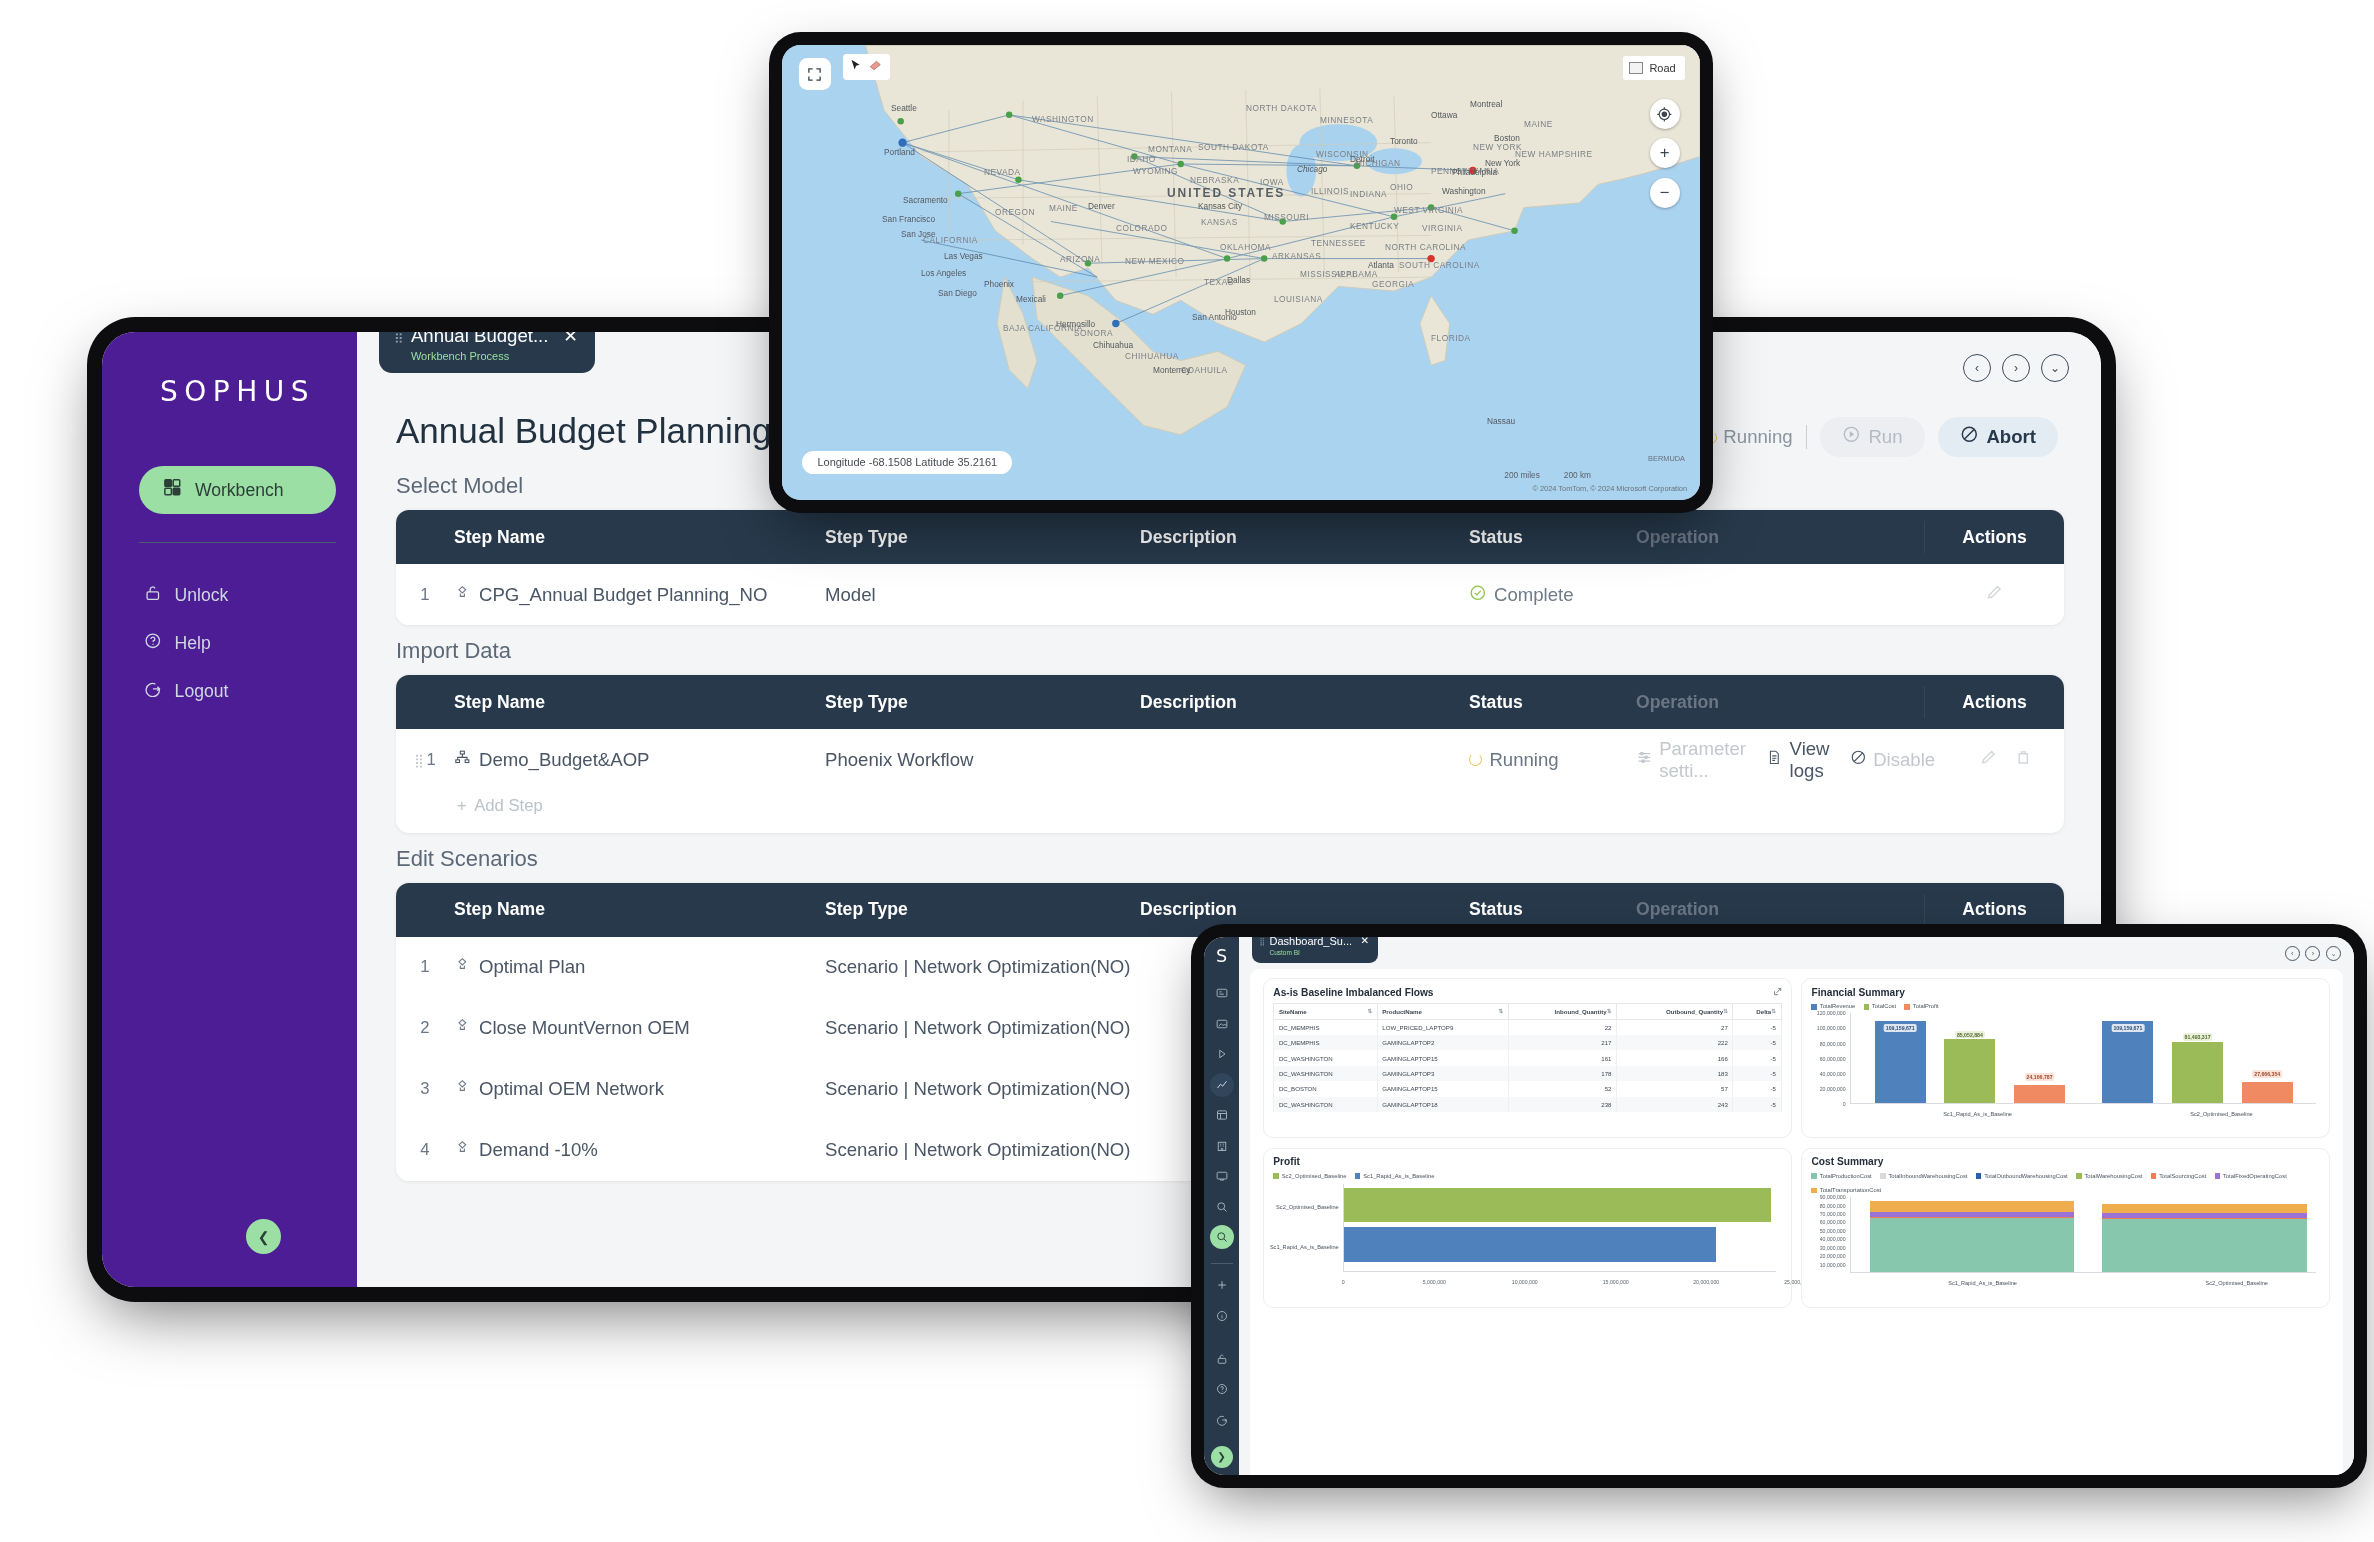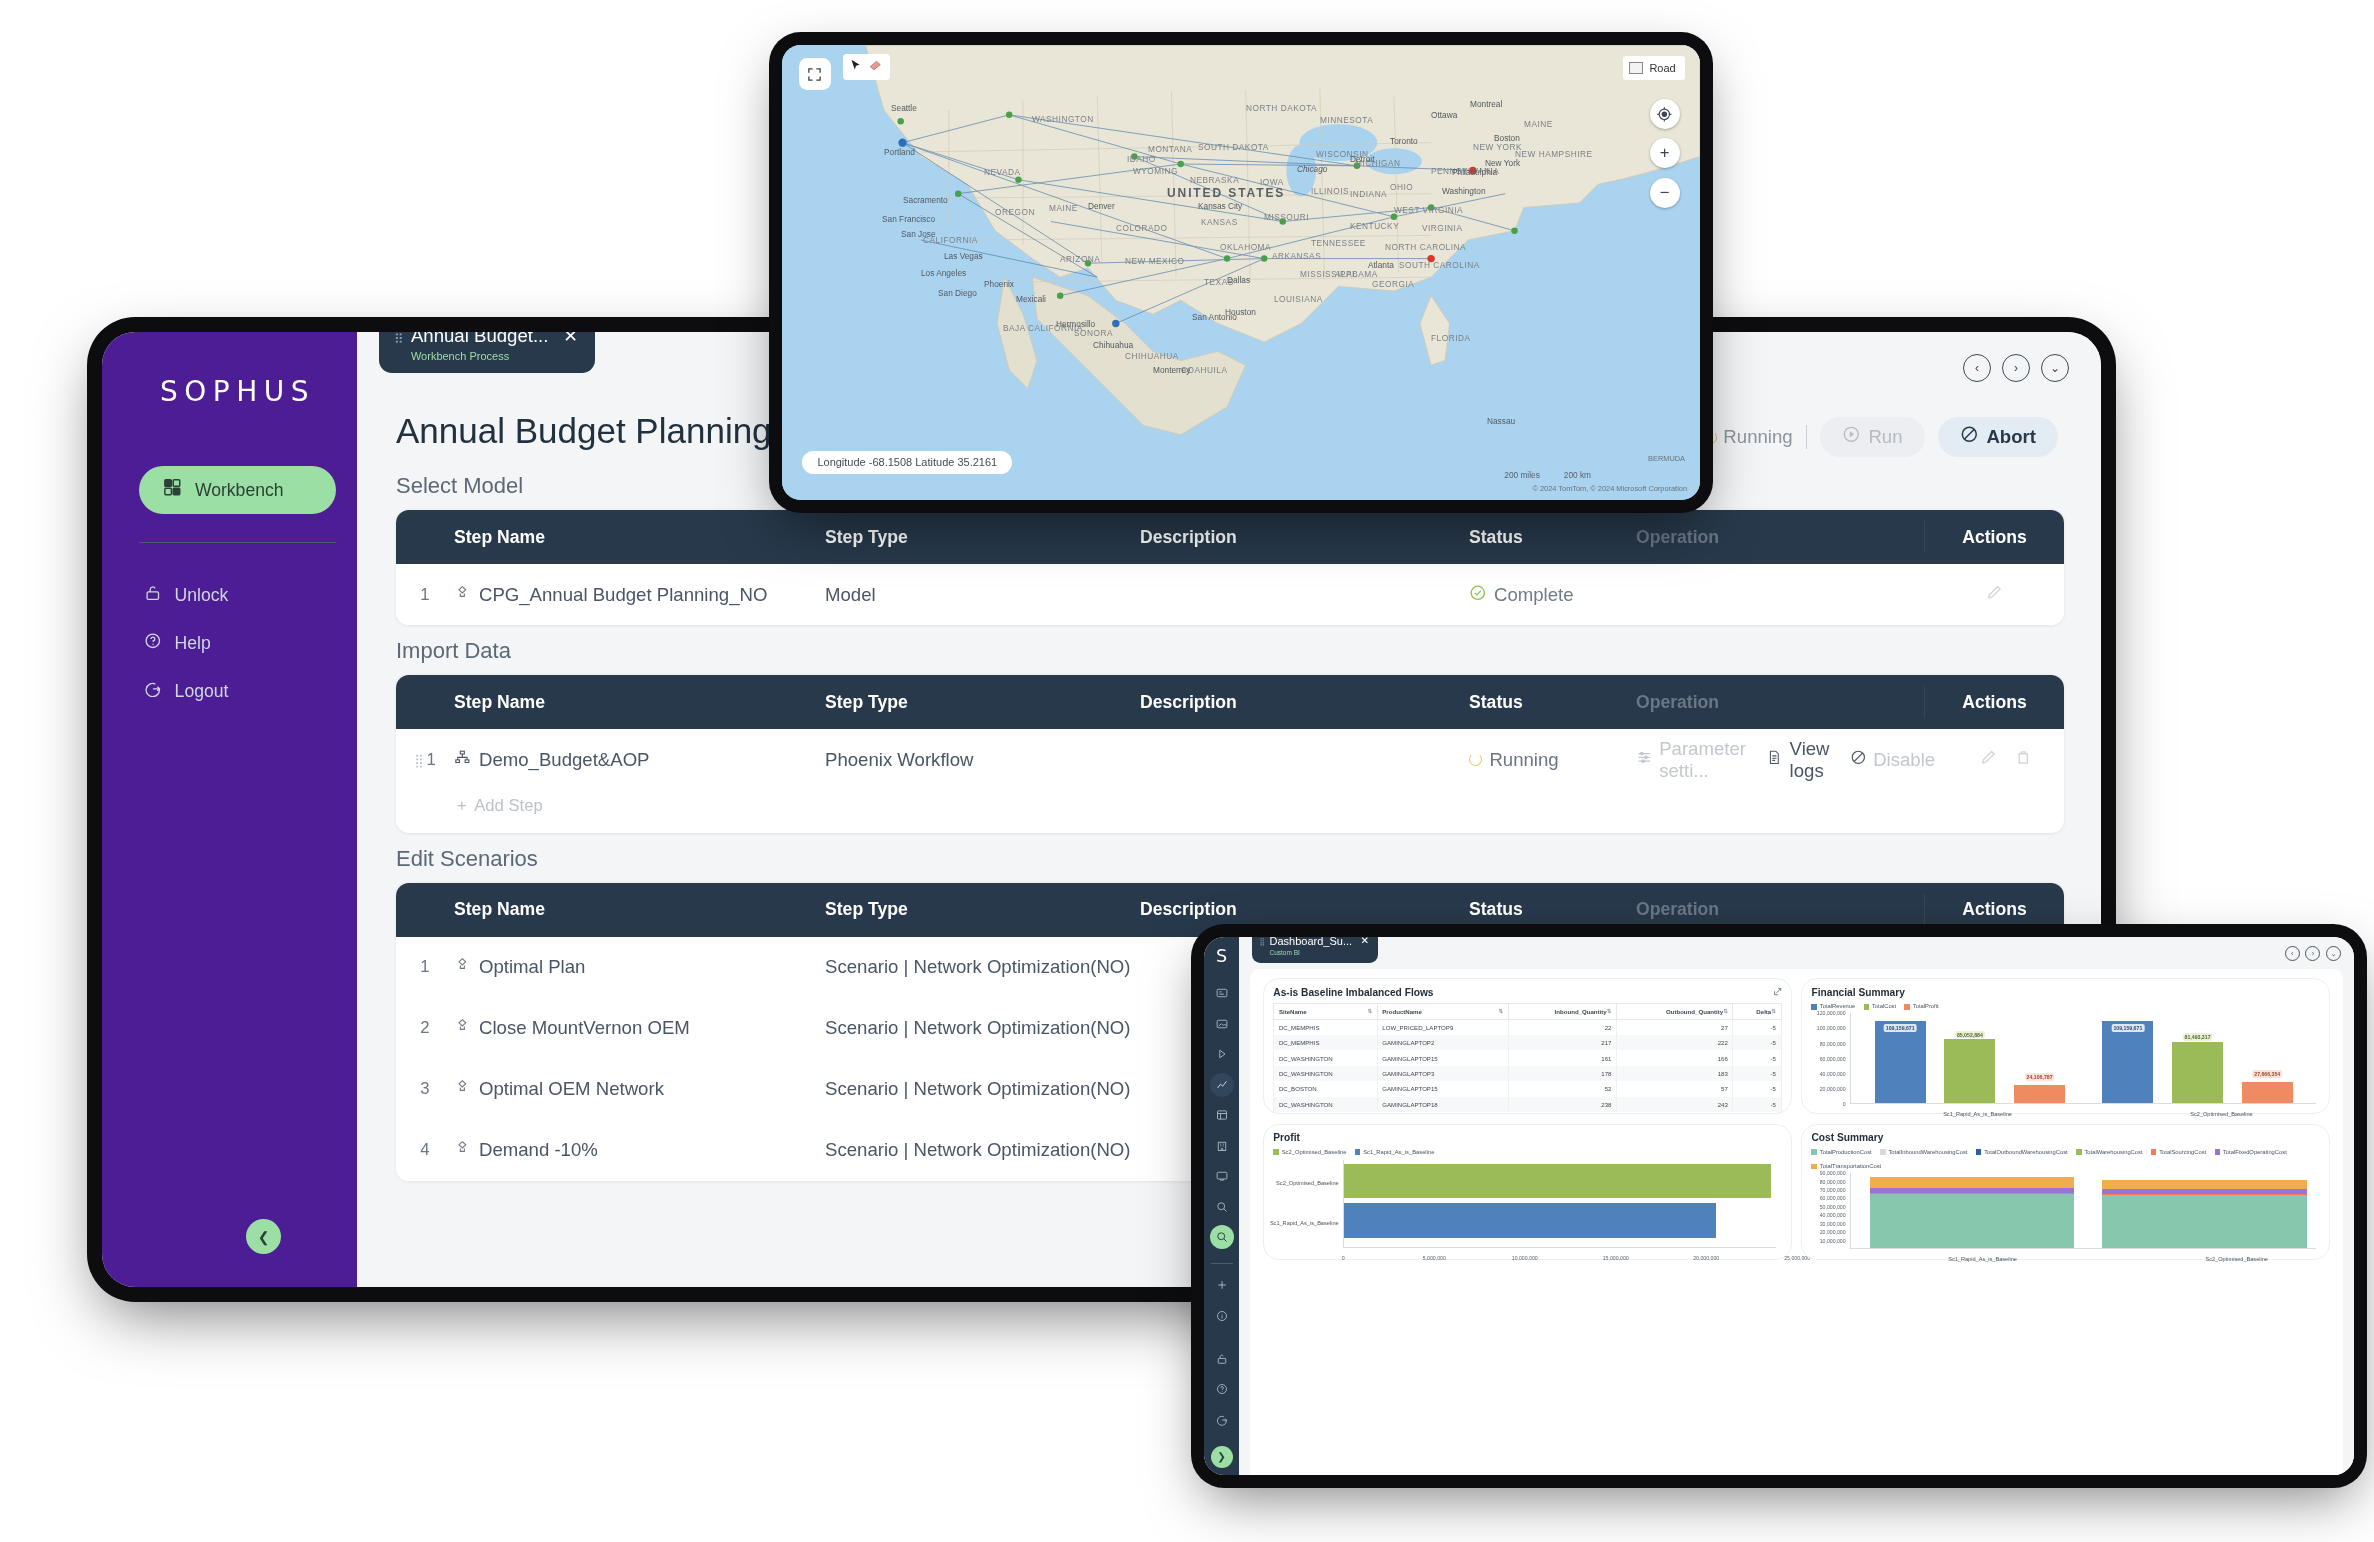--- a/index.html
+++ b/index.html
@@ -235,21 +235,21 @@
     border:1.4px solid #4b5764;color:#4b5764;
     display:flex;align-items:center;justify-content:center;font-size:7.4px;
   }
   .dash-surface {
     position:absolute; left:11px; right:11px; top:32px; bottom:0;
     background:#fff; border-radius:9.3px 9.3px 0 0; padding: 9.3px 13px 0 13px;
   }
   .dash-title { font-size:16px; font-weight:700; color:#1f2b38; margin-bottom:9.3px;}
   .dash-kebab { position:absolute; right:15px; top:13px; color:#9aa3ad; font-size:12px; letter-spacing:0.9px;}
   .dash-grid { display:grid; grid-template-columns: 1fr 1fr; gap: 9.3px; }
-  .panel { background:#fff; border:0.9px solid #eceef0; border-radius:16px; padding:7.4px 9.3px 5.6px 9.3px; position:relative; height:136px;}
+  .panel { background:#fff; border:0.9px solid #eceef0; border-radius:10px; padding:7.4px 9.3px 5.6px 9.3px; position:relative; height:160px;}
   .panel-ttl { font-size:10.2px; font-weight:700; color:#232e3a; margin-bottom:5.6px;}
   .panel-exp { position:absolute; right:8.3px; top:7.4px; color:#6b7782; font-size:9.3px;}
 
   
   .mini-tbl { width:100%; border-collapse:collapse; font-size:6.1px; color:#3e4752;}
   .mini-tbl th {
     font-weight:600; color:#3e4752; border:0.9px solid #e6e8ea;
     padding:3.7px 4.6px; text-align:left; vertical-align:middle; line-height:1.15;
   }
   .mini-tbl th.num, .mini-tbl td.num { text-align:right; }

